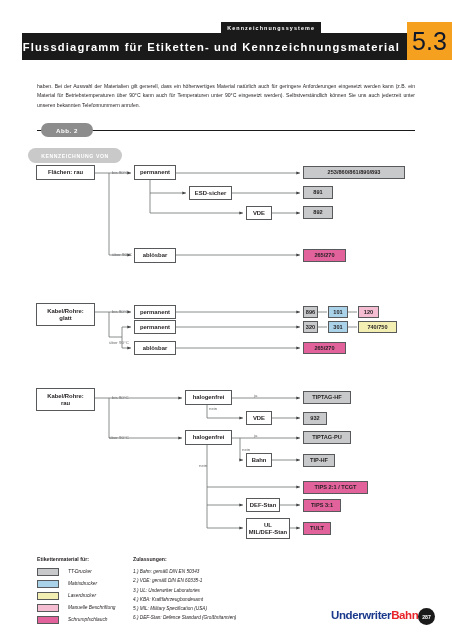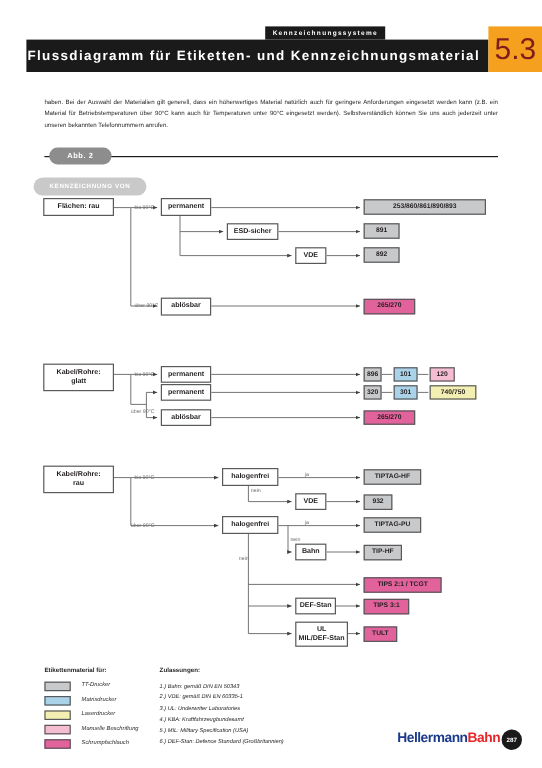--- a/index.html
+++ b/index.html
@@ -24,21 +24,21 @@
     white-space:nowrap;
   }
   .header-tag{
     position:absolute;right:45px;top:-11px;height:11px;
     background:#1a1a1a;color:#ffffff;
     font-size:5.4px;letter-spacing:1.1px;font-weight:bold;
     display:flex;align-items:center;padding:0 6px;box-sizing:border-box;
   }
   .header-num{
     position:absolute;left:407px;top:-11px;width:45px;height:38px;
-    background:#f5a01e;color:#7f1d1d;
+    background:#f5a01e;color:#0f172a;
     font-size:25px;font-weight:normal;letter-spacing:0px;
     display:flex;align-items:center;justify-content:center;
     font-family:"Liberation Sans", sans-serif;
   }
 
   
   .intro{
     position:absolute;left:37px;top:82px;width:378px;
     font-size:5.1px;line-height:9.3px;color:#231f20;text-align:justify;
   }
@@ -282,17 +282,17 @@
     <div class="appr-h">Zulassungen:</div>
     <div class="appr-item">1.) Bahn: gemäß DIN EN 50343</div>
     <div class="appr-item">2.) VDE: gemäß DIN EN 60335-1</div>
     <div class="appr-item">3.) UL: Underwriter Laboratories</div>
     <div class="appr-item">4.) KBA: Kraftfahrzeugbundesamt</div>
     <div class="appr-item">5.) MIL: Military Specification (USA)</div>
     <div class="appr-item">6.) DEF-Stan: Defence Standard (Großbritannien)</div>
   </div>
 
   <div class="logo">
-    <span class="h">Hellermann</span><span class="t">Bahn</span>
+    <span class="h">Underwriter</span><span class="t">Bahn</span>
   </div>
   <div class="pagebadge">287</div>
 
 </div>
 
 </body></html>

